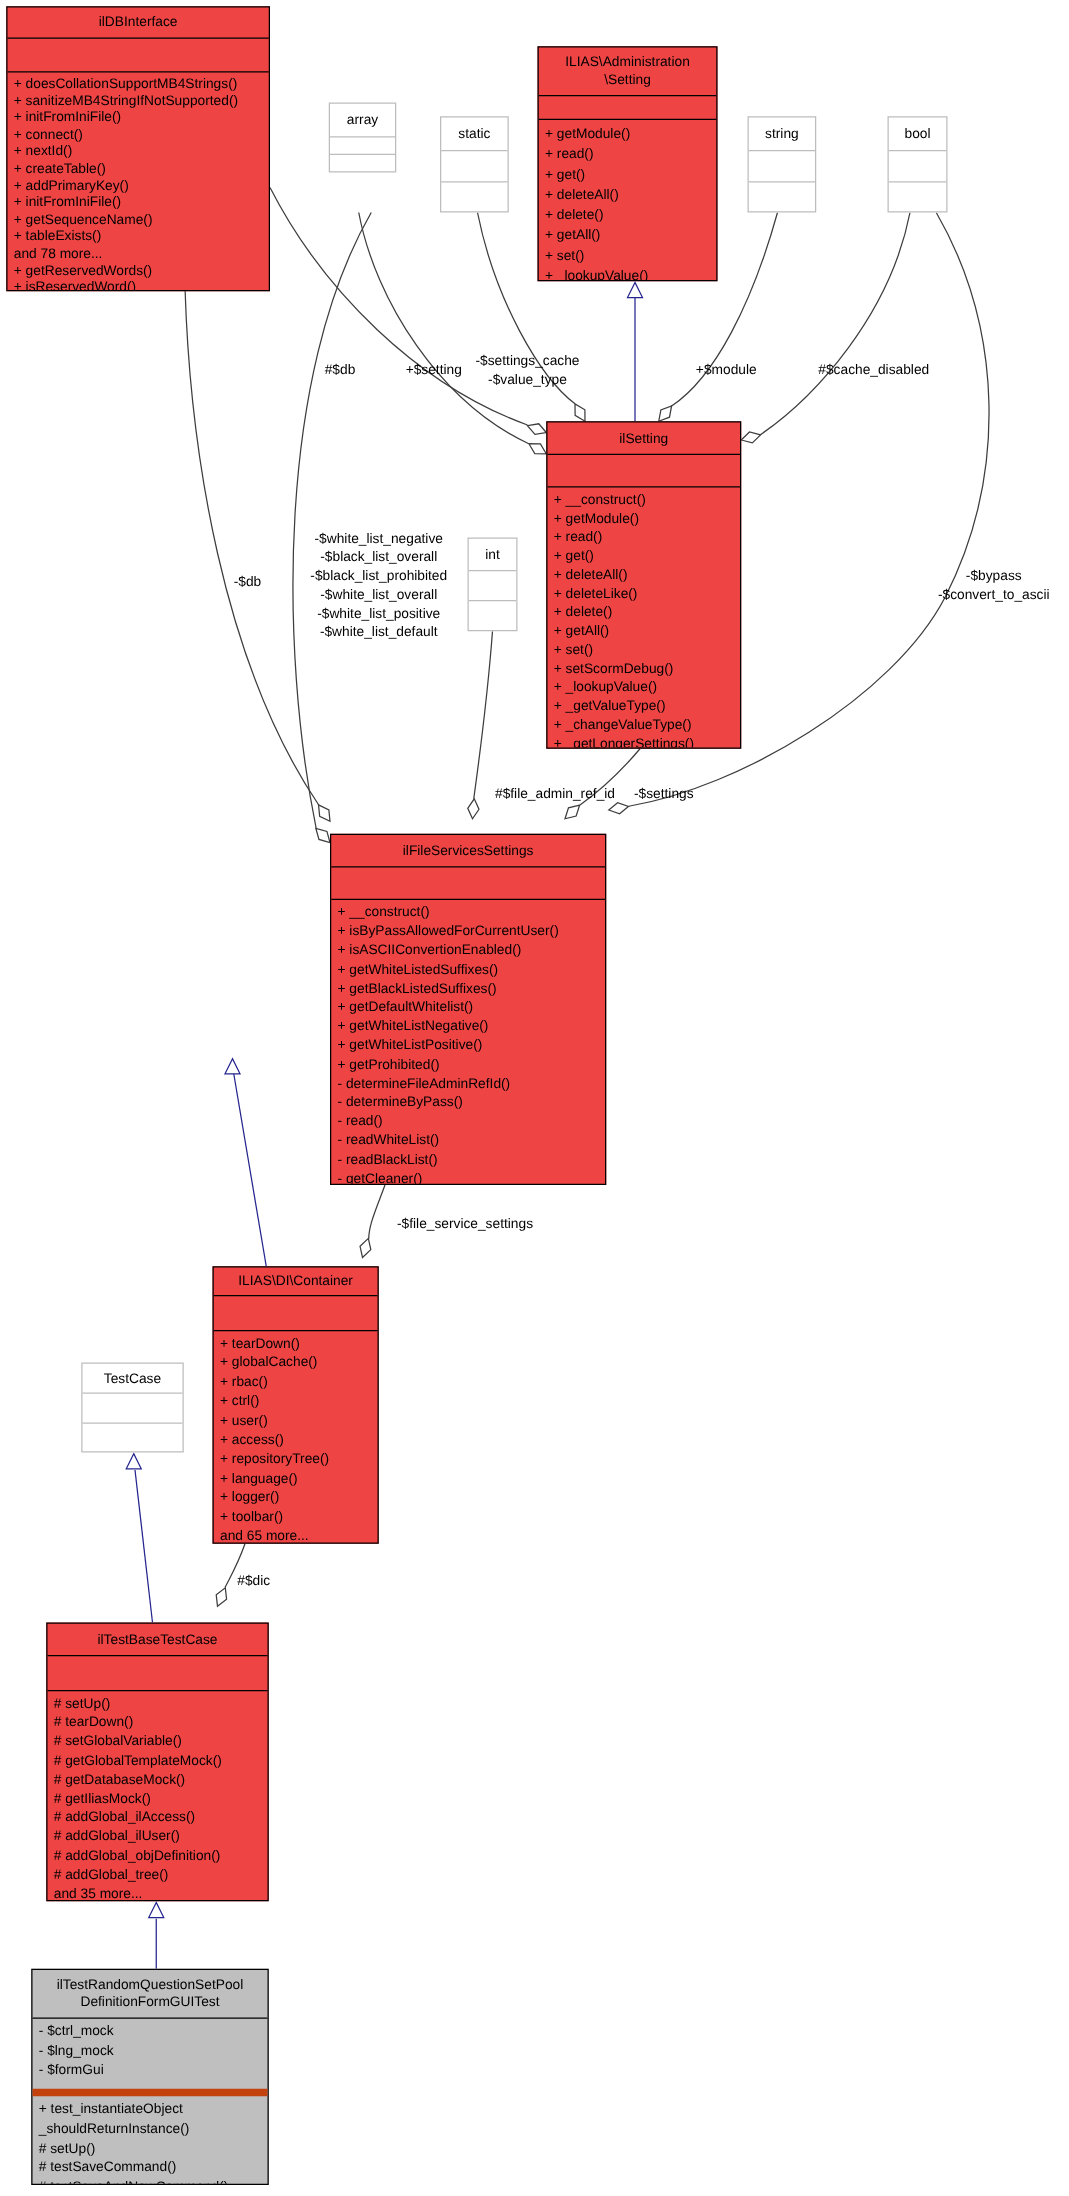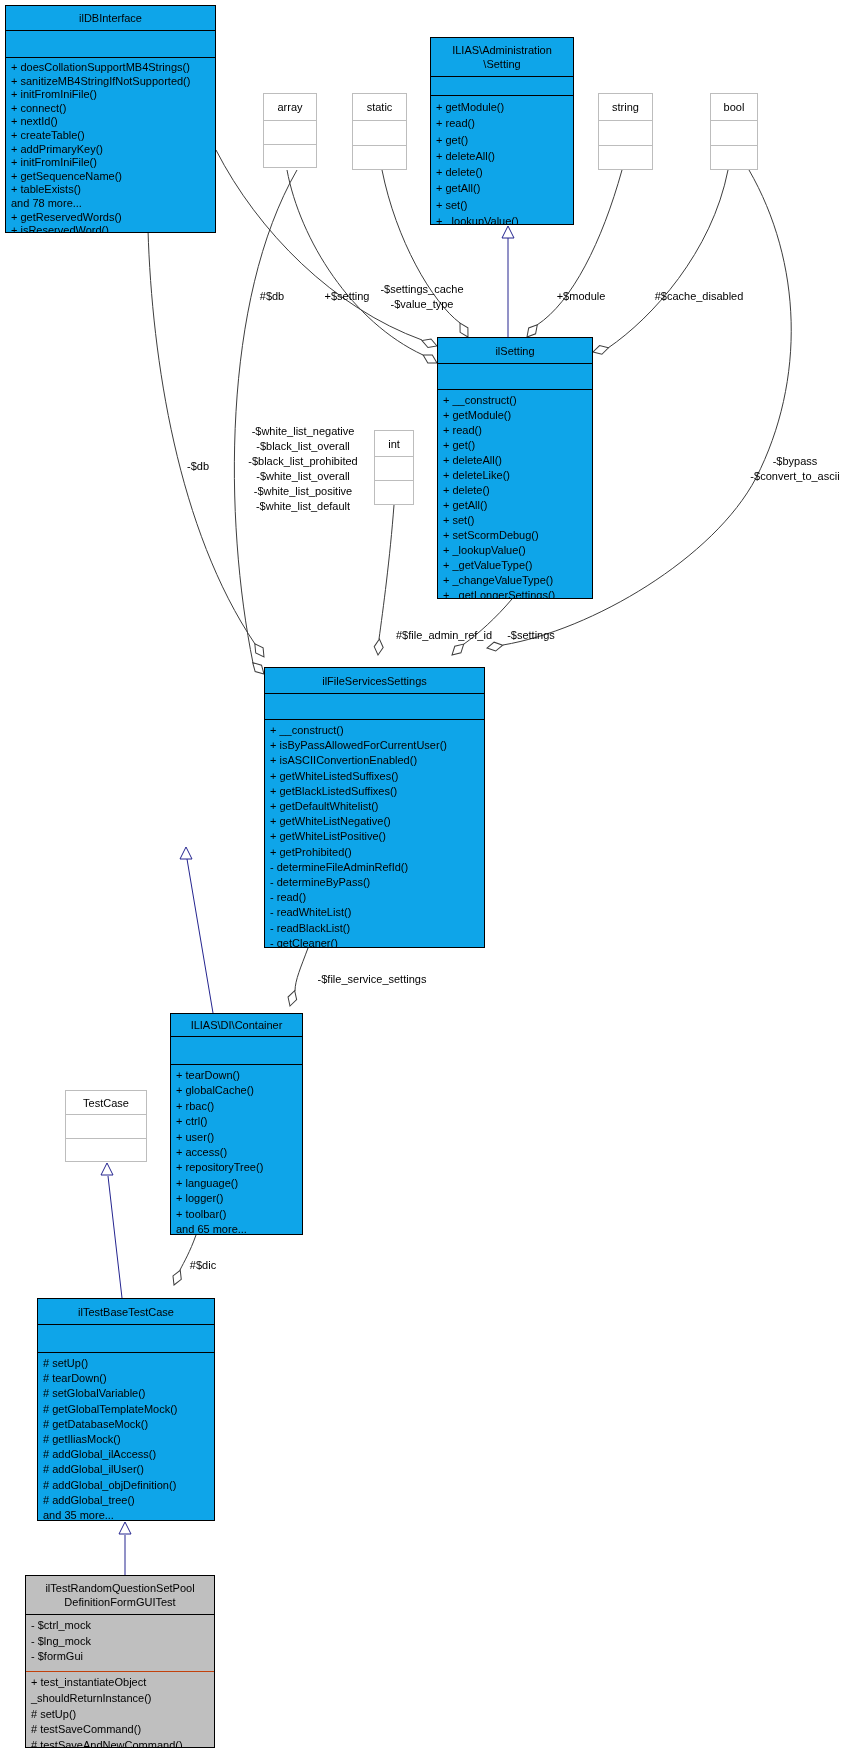--- a/index.html
+++ b/index.html
@@ -1,25 +1,25 @@
 <!DOCTYPE html>
 <html><head>
 <meta charset="utf-8">
 <style>
   html,body{margin:0;padding:0;background:#fff;}
   .canvas{position:relative;width:855px;height:1757px;background:#fff;
           font-family:"Liberation Sans","DejaVu Sans",sans-serif;font-size:11px;color:#000;overflow:hidden;}
   .edges{position:absolute;left:0;top:0;width:855px;height:1757px;}
-  .uml-box{position:absolute;background:#0ea5e9;border:1px solid #000;box-sizing:border-box;
+  .uml-box{position:absolute;background:#ef4444;border:1px solid #000;box-sizing:border-box;
            display:flex;flex-direction:column;}
   .uml-box.highlight{background:#bfbfbf;}
   .uml-title{border-bottom:1px solid #000;display:flex;align-items:center;justify-content:center;
              text-align:center;white-space:pre-line;line-height:14px;flex:none;}
   .uml-empty{border-bottom:1px solid #000;flex:none;}
-  .uml-attrs{border-bottom:1px solid #c2410c;flex:none;padding:3px 4px 0 5px;}
+  .uml-attrs{border-bottom:6px solid #c2410c;flex:none;padding:3px 4px 0 5px;}
   .uml-methods{flex:1;padding:3px 3px 0 5px;overflow:hidden;}
   .member-line{white-space:nowrap;}
   .type-box{position:absolute;background:#fff;border:1px solid #bdbdbd;box-sizing:border-box;
             display:flex;flex-direction:column;}
   .tb-title{flex:none;display:flex;align-items:center;justify-content:center;white-space:nowrap;}
   .tb-cell{flex:1;border-top:1px solid #bdbdbd;}
   .edge-label{position:absolute;transform:translateX(-50%);white-space:pre-line;text-align:center;
               line-height:15px;}
 </style>
 </head>
@@ -198,21 +198,21 @@
       </div>
     <div class="uml-methods" style="line-height:15.8px;">
         <div class="member-line">+ test_instantiateObject</div>
         <div class="member-line">_shouldReturnInstance()</div>
         <div class="member-line"># setUp()</div>
         <div class="member-line"># testSaveCommand()</div>
         <div class="member-line"># testSaveAndNewCommand()</div>
       </div>
   </div>
 
-  <div class="type-box" style="left:263px;top:93px;width:54px;height:75px;">
+  <div class="type-box" style="left:263px;top:82px;width:54px;height:56px;">
     <div class="tb-title" style="height:26px;">array</div>
     <div class="tb-cell"></div>
     <div class="tb-cell"></div>
   </div>
   <div class="type-box" style="left:352px;top:93px;width:55px;height:77px;">
     <div class="tb-title" style="height:26px;">static</div>
     <div class="tb-cell"></div>
     <div class="tb-cell"></div>
   </div>
   <div class="type-box" style="left:598px;top:93px;width:55px;height:77px;">

